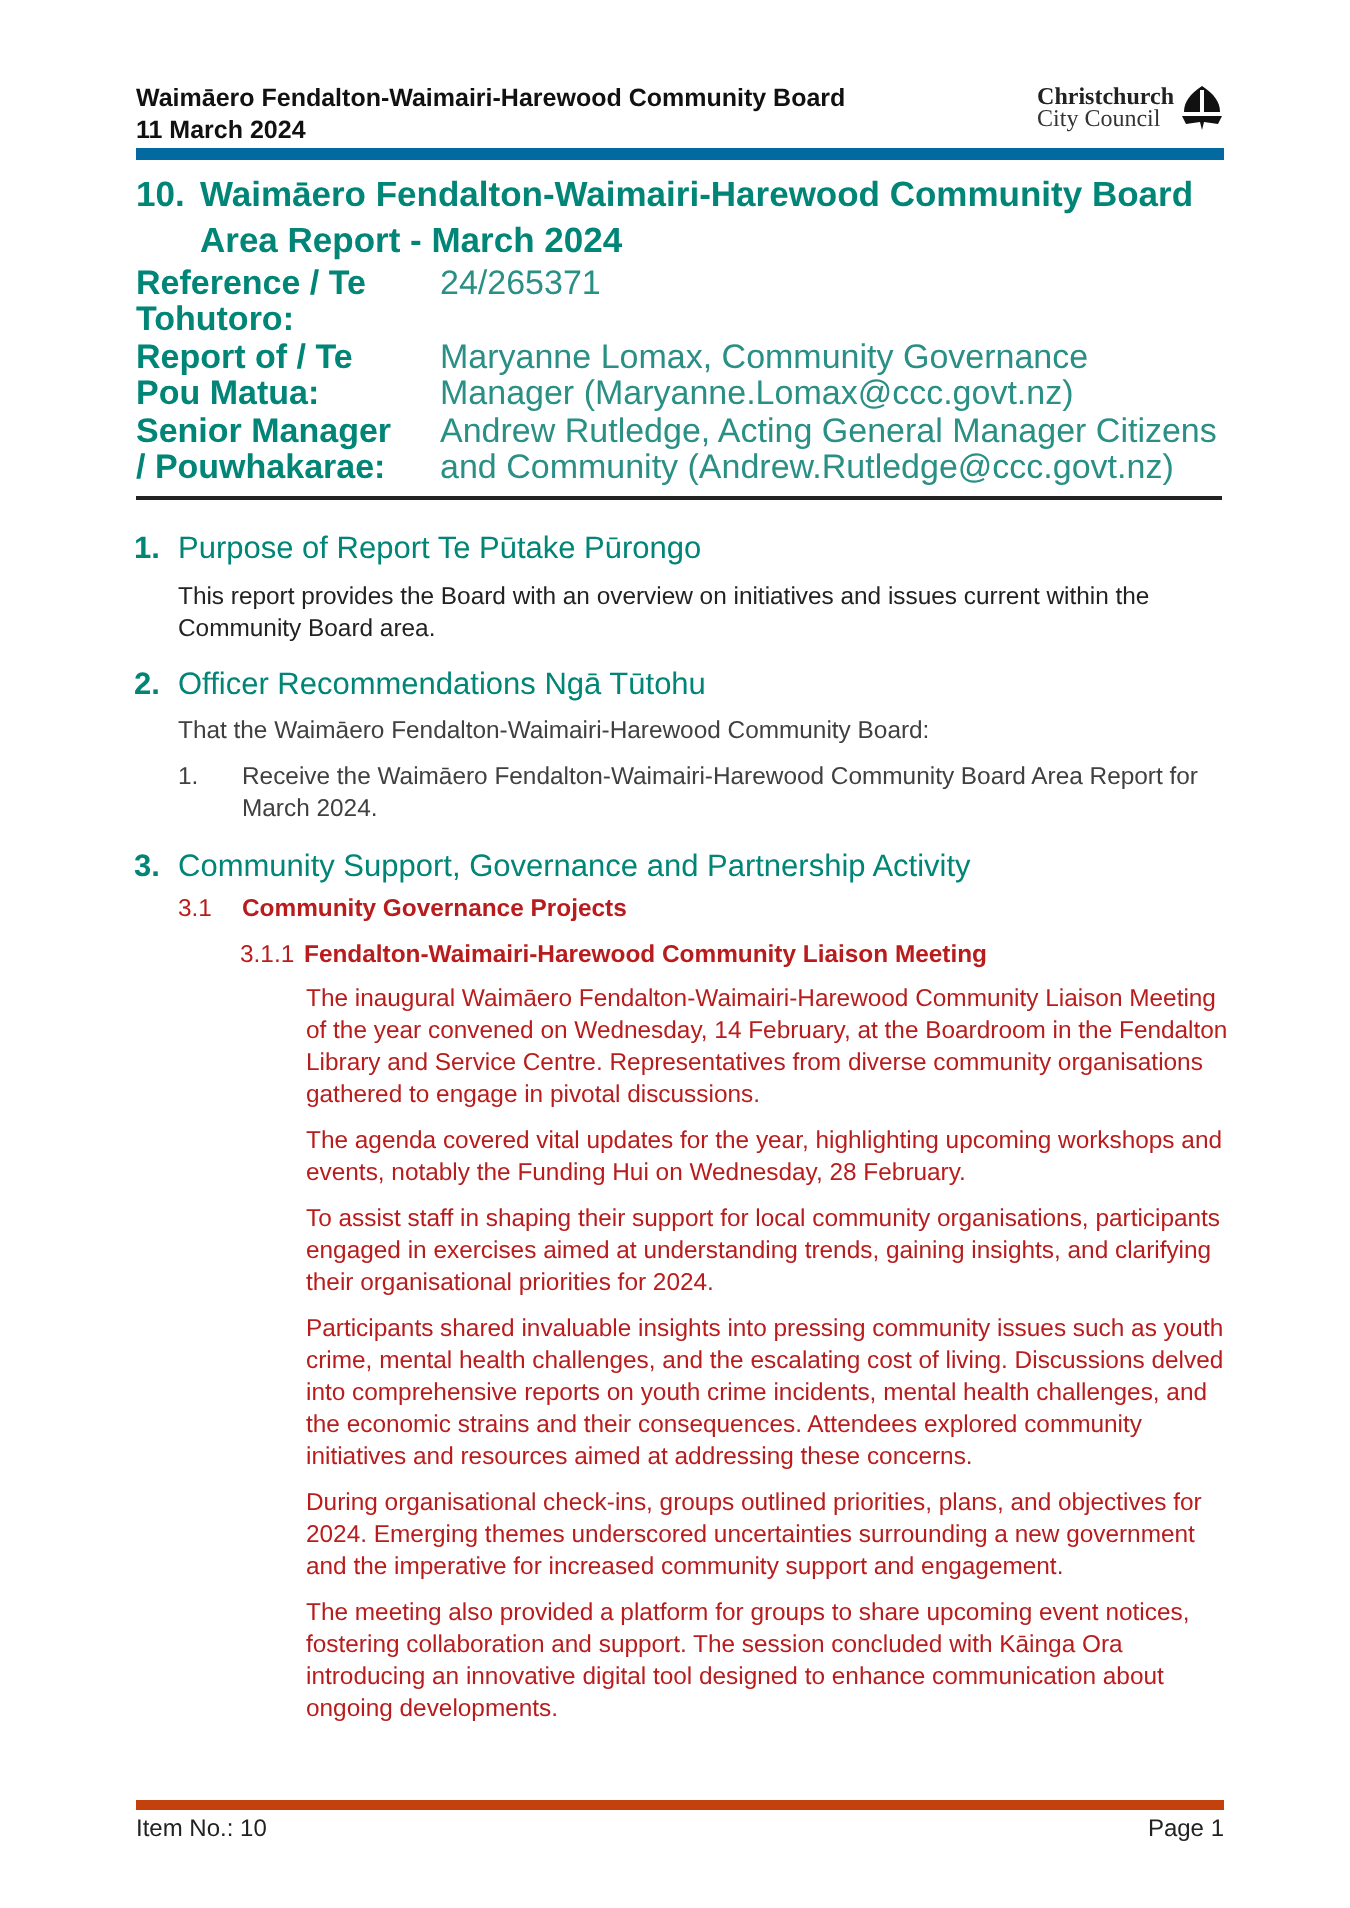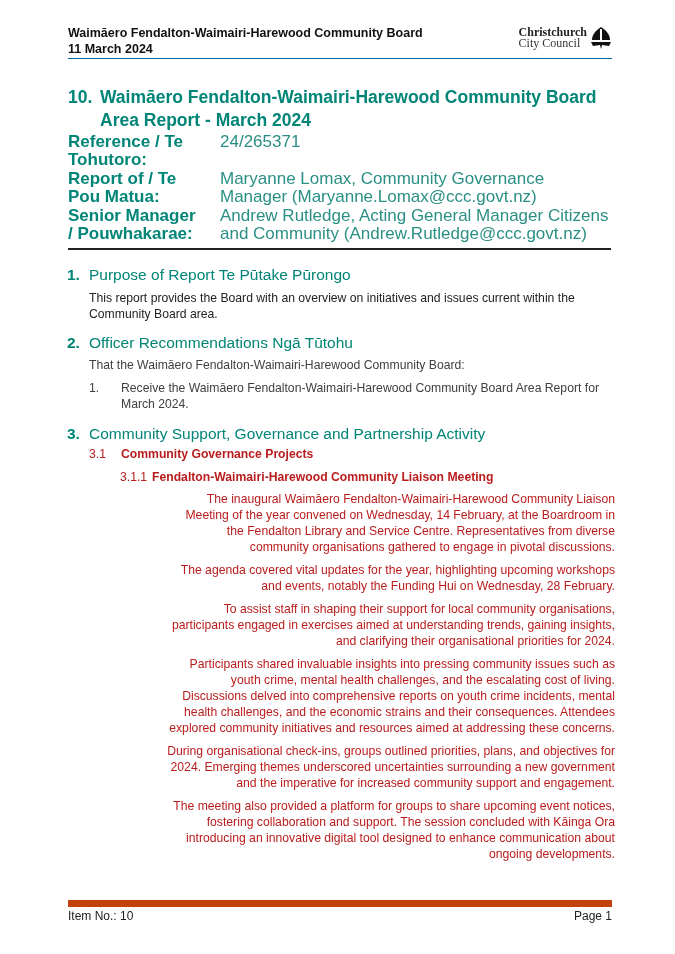--- a/index.html
+++ b/index.html
@@ -1,40 +1,40 @@
 <!DOCTYPE html>
 <html><head>
 <meta charset="utf-8">
 <style>
   html, body { margin:0; padding:0; background:#fff; }
   body { width:675px; height:954px; position:relative; overflow:hidden;
          font-family:"Liberation Sans", sans-serif; color:#222; }
   .page { position:absolute; left:0; top:0; width:675px; height:954px; }
-  .hdr { position:absolute; left:68px; top:24px; width:544px; height:34px; border-bottom:1px solid #0369a1; }
+  .hdr { position:absolute; left:68px; top:40px; width:544px; height:34px; border-bottom:6px solid #0369a1; }
   .hdr-title { position:absolute; left:0; top:1px; font-size:12.5px; font-weight:bold; color:#111; line-height:16px; }
   .hdr-logo { position:absolute; right:0; top:2px; display:flex; align-items:center; }
   .logo-text { font-family:Liberation Serif, serif; text-align:left; line-height:11px; margin-right:3px; }
   .logo-text .l1 { font-weight:bold; font-size:12px; color:#222; }
   .logo-text .l2 { font-size:12px; color:#333; }
   .h1 { position:absolute; left:68px; top:86px; width:550px; color:#008577; font-weight:bold; font-size:17.5px; line-height:23px; }
   .h1 .num { position:absolute; left:0; top:0; }
   .h1 .txt { margin-left:32px; display:block; }
   .meta { position:absolute; left:68px; top:133px; width:543px; border-bottom:2px solid #222; padding-bottom:4px; font-size:17px; line-height:17.5px; }
   .meta-row { display:flex; margin-bottom:2px; }
   .meta-label { width:152px; color:#008577; font-weight:bold; }
   .meta-val { color:#2a8f84; flex:1; }
   .sec { position:absolute; left:68px; width:545px; }
   .sec-h { color:#008577; font-size:15.5px; line-height:20px; font-weight:bold; position:relative; }
   .sec-h .n { position:absolute; left:-1px; }
   .sec-h .t { margin-left:21px; font-weight:normal; }
   .body-text { font-size:12.2px; line-height:16px; color:#222; }
   .blue { color:#404040; font-size:12.2px; line-height:16px; }
   .sub { position:absolute; font-size:12.2px; line-height:16px; color:#b91c1c; }
-  .para { margin:0 0 7px 14px;text-align:right; }
-  .footer { position:absolute; left:68px; top:900px; width:544px; border-top:7px solid #c2410c; font-size:12px; color:#222; padding-top:2px; display:flex; justify-content:space-between; }
+  .para { margin:0 0 7px 0; }
+  .footer { position:absolute; left:68px; top:900px; width:544px; border-top:5px solid #c2410c; font-size:12px; color:#222; padding-top:2px; display:flex; justify-content:space-between; }
 </style>
 </head>
 <body>
 
 <div class="page">
 
   <div class="hdr">
     <div class="hdr-title">
       <div>Waimāero Fendalton-Waimairi-Harewood Community Board</div>
       <div>11 March 2024</div>

